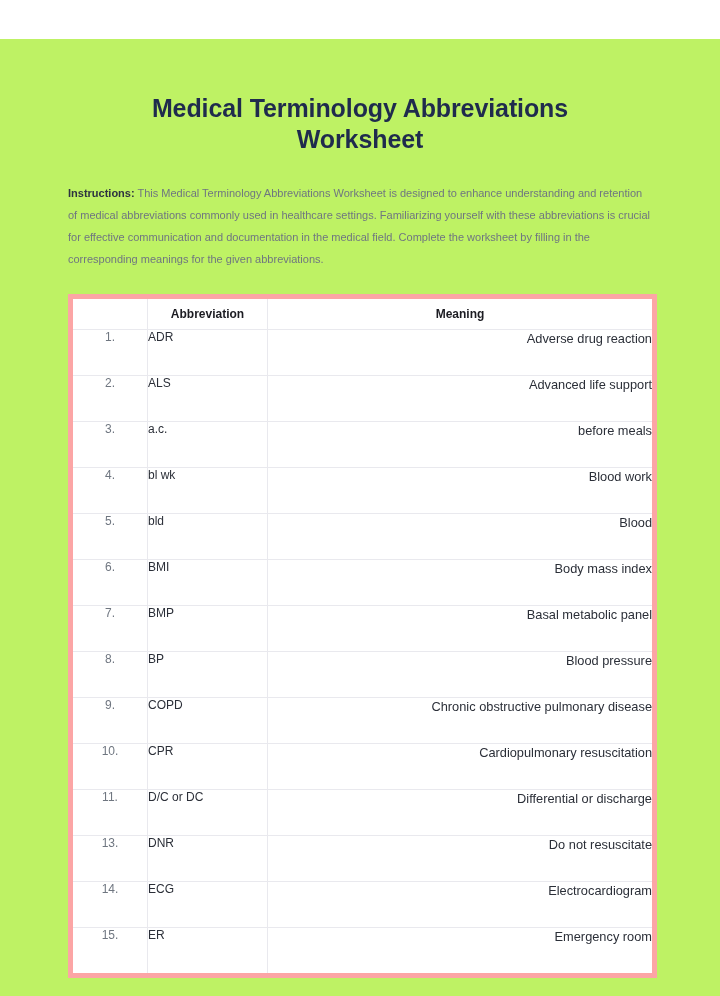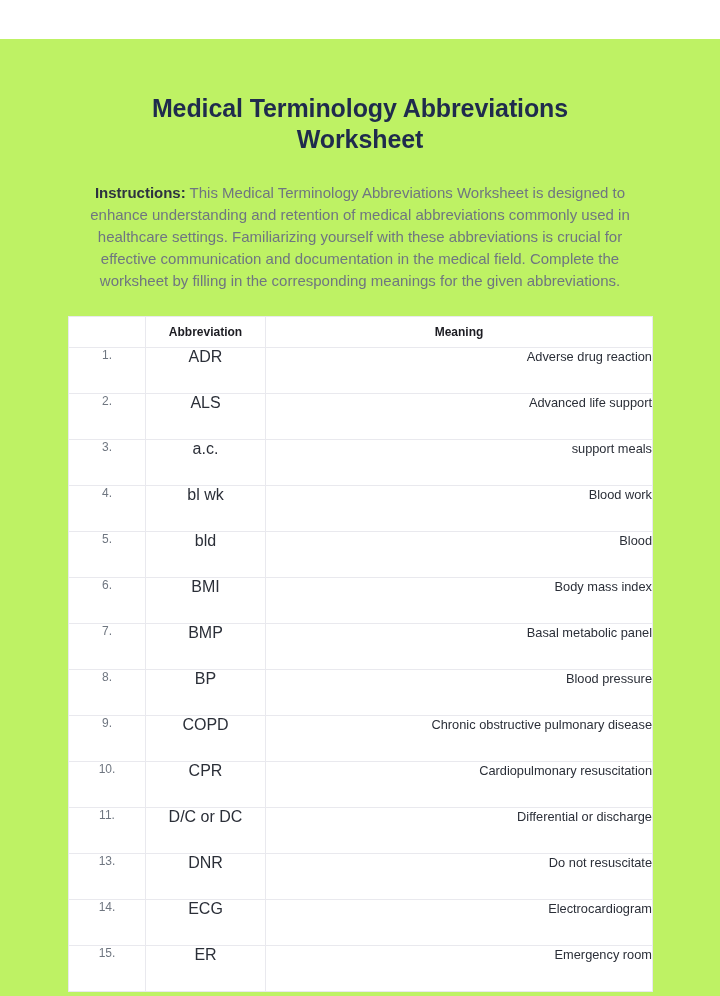--- a/index.html
+++ b/index.html
@@ -32,40 +32,40 @@
     line-height: 31px;
     font-weight: bold;
     color: #1f2b4d;
     letter-spacing: -0.1px;
   }
 
   
   .instructions {
     margin: 0;
     padding: 27px 68px 0 68px;
-    font-size: 15px;
+    font-size: 11px;
     line-height: 22px;
     color: #6f7680;
-    text-align: center;
+    text-align: left;
   }
   .instructions .lead {
     font-weight: bold;
     color: #2d3340;
   }
 
   
   .table-wrap {
     margin: 24px 0 0 68px;
     width: 584px;
   }
   table.sheet {
     width: 584px;
     border-collapse: collapse;
     table-layout: fixed;
-    border: 1px solid #fca5a5;
+    border: 5px solid #fca5a5;
   }
   table.sheet col.c-num   { width: 77px; }
   table.sheet col.c-abbr  { width: 120px; }
   table.sheet col.c-mean  { width: 387px; }
 
   table.sheet th,
   table.sheet td {
     border: 1px solid #e9e9ee;
     padding: 0;
   }
@@ -88,24 +88,24 @@
     background: #ffffff;
   }
   td.cell-num {
     text-align: center;
     vertical-align: top;
     padding-top: 15px;
     font-size: 12px;
     color: #6f7680;
   }
   td.cell-abbr {
-    text-align: center;
+    text-align: left;
     vertical-align: top;
     padding: 15px 0 0 13px;
-    font-size: 16px;
+    font-size: 12px;
     color: #2b2f38;
   }
   td.cell-mean {
     text-align: right;
     vertical-align: top;
     padding: 8px 10px 0 10px;
     font-size: 12.8px;
     line-height: 17px;
     color: #2b2f38;
   }
@@ -142,21 +142,21 @@
             <td class="cell-mean">Adverse drug reaction</td>
           </tr>
           <tr>
             <td class="cell-num">2.</td>
             <td class="cell-abbr">ALS</td>
             <td class="cell-mean">Advanced life support</td>
           </tr>
           <tr>
             <td class="cell-num">3.</td>
             <td class="cell-abbr">a.c.</td>
-            <td class="cell-mean">support meals</td>
+            <td class="cell-mean">before meals</td>
           </tr>
           <tr>
             <td class="cell-num">4.</td>
             <td class="cell-abbr">bl wk</td>
             <td class="cell-mean">Blood work</td>
           </tr>
           <tr>
             <td class="cell-num">5.</td>
             <td class="cell-abbr">bld</td>
             <td class="cell-mean">Blood</td>

